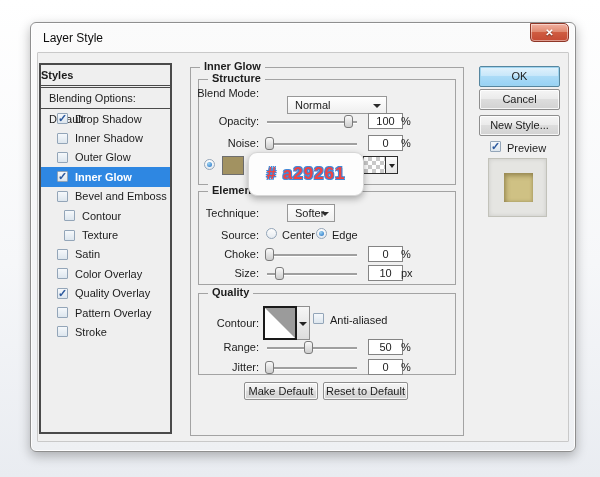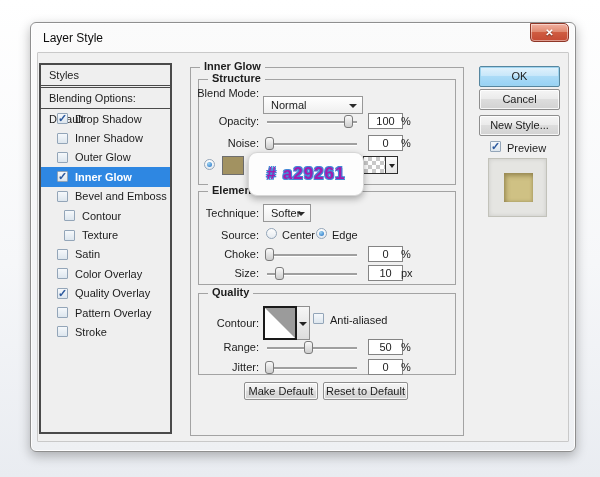--- a/index.html
+++ b/index.html
@@ -28,21 +28,21 @@
   }
   .content {
     position:absolute; left:6px; top:29px; right:6px; bottom:9px;
     background:#f0f0f0; border:1px solid #c9c9c9; border-radius:1px;
   }
   
   .sidebar {
     position:absolute; left:8px; top:40px; width:133px; height:371px;
     border:2px solid #4a4a4a; background:#efefef;
   }
-  .sb-header { height:21px; line-height:21px; padding-left:8px; border-bottom:1px solid #4a4a4a; }
+  .sb-header { height:21px; line-height:21px; border-bottom:1px solid #4a4a4a;font-weight:bold; }
   .sb-spacer { height:2px; border-bottom:1px solid #4a4a4a; }
   .sb-blend  { height:21px; line-height:21px; padding-left:8px; border-bottom:1px solid #4a4a4a; }
   .sb-row { height:19.4px; display:flex; align-items:center; padding-left:16px; cursor:pointer; }
   .sb-row.indent { padding-left:23px; }
   .sb-row.selected { background:#2e87e2; color:#fff; font-weight:bold; }
   .sb-label { margin-left:7px; white-space:nowrap; }
   
   .checkbox {
     width:11px; height:11px; flex:none; position:relative;
     background:linear-gradient(180deg,#f5f8fb,#dde6ee);
@@ -68,21 +68,21 @@
   }
   .lbl { position:absolute; left:140px; width:88px; height:14px; text-align:right; white-space:nowrap; }
   .unit { position:absolute; left:370px; width:20px; height:14px; }
   .field {
     position:absolute; left:337px; width:35px; height:16px;
     background:#fff; border:1px solid #848484;
     text-align:center; line-height:14px; font-size:11px;
   }
   .dropdown {
     position:absolute; height:18px; background:linear-gradient(180deg,#ffffff,#efefef);
-    border:1px solid #989898; line-height:16px; padding-left:7px; cursor:pointer;
+    border:1px solid #989898; line-height:16px; padding-left:7px; cursor:pointer;margin-left:24px;
   }
   .dd-arrow { position:absolute; right:5px; top:7px; width:0; height:0;
     border:4px solid transparent; border-top:4px solid #2b2b2b; border-bottom:none; }
   .track { position:absolute; left:236px; width:90px; height:2px; background:#9f9f9f;
     box-shadow:0 1px 0 rgba(255,255,255,.9); cursor:pointer; }
   .thumb {
     position:absolute; top:-6px; width:9px; height:13px;
     background:linear-gradient(180deg,#fafafa,#cdcdcd);
     border:1px solid #7a7a7a; border-radius:3px; cursor:pointer;
   }
@@ -96,21 +96,21 @@
     border:1px solid #56869f; box-shadow:inset 0 0 0 1px #9fd4ef;
   }
   
   .tooltip {
     position:absolute; left:217px; top:129px; width:116px; height:44px;
     background:#fdfdfd; border:1px solid #d6d6d6; border-radius:9px;
     box-shadow:0 3px 7px rgba(0,0,0,.30);
     display:flex; align-items:center; justify-content:center; z-index:5;
   }
   .tooltip span {
-    font-size:17px; font-weight:bold; color:#a21caf; letter-spacing:1px;
+    font-size:17px; font-weight:bold; color:#ef4444; letter-spacing:1px;
     text-shadow:-1px -1px 0 #4187d6, 1px -1px 0 #4187d6, -1px 1px 0 #4187d6, 1px 1px 0 #4187d6;
   }
   
   .color-swatch { position:absolute; left:191px; top:133px; width:22px; height:19px; border:1px solid #6e6e6e; cursor:pointer; }
   .grad-wrap { position:absolute; left:332px; top:133px; width:35px; height:18px; border:1px solid #2d2d2d; background:#fff; display:flex; cursor:pointer; }
   .grad-checker { width:21px; height:100%;
     background:repeating-conic-gradient(#c9c9c9 0% 25%, #ffffff 0% 50%) 0 0 / 8px 8px;
   }
   .grad-arrow-btn { flex:1; border-left:1px solid #2d2d2d; background:linear-gradient(180deg,#fbfbfb,#e4e4e4); position:relative; }
   .grad-arrow-btn::after { content:""; position:absolute; left:3px; top:7px;

